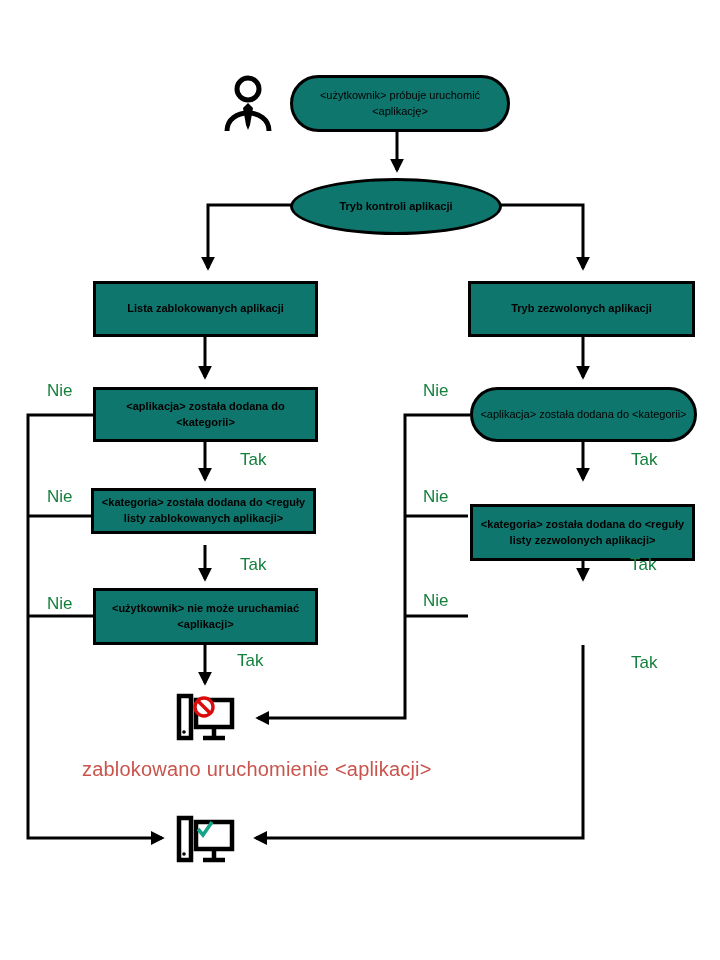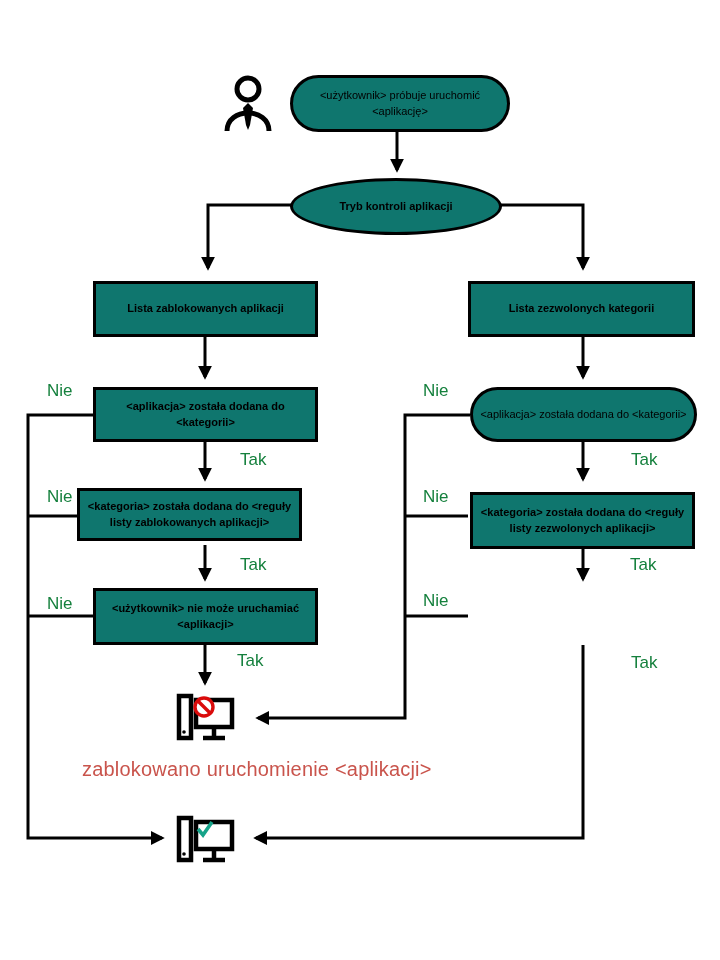--- a/index.html
+++ b/index.html
@@ -58,29 +58,29 @@
       <polygon points="28,29 23,34 26,51 28,56 30,51 33,34" fill="#000"></polygon>
     </svg>
   </div>
 
   <div class="node pill" style="left:290px;top:75px;width:220px;height:57px">&lt;użytkownik&gt; próbuje uruchomić &lt;aplikację&gt;</div>
 
   <div class="node ellipse" style="left:290px;top:178px;width:212px;height:57px">Tryb kontroli aplikacji</div>
 
   <div class="node rect" style="left:93px;top:281px;width:225px;height:56px">Lista zablokowanych aplikacji</div>
 
-  <div class="node rect" style="left:468px;top:281px;width:227px;height:56px">Lista zezwolonych kategorii</div>
+  <div class="node rect" style="left:468px;top:281px;width:227px;height:56px">Tryb zezwolonych aplikacji</div>
 
   <div class="node rect" style="left:93px;top:387px;width:225px;height:55px">&lt;aplikacja&gt; została dodana do &lt;kategorii&gt;</div>
 
   <div class="node pill" style="left:470px;top:387px;width:227px;height:55px">&lt;aplikacja&gt; została dodana do &lt;kategorii&gt;</div>
 
-  <div class="node rect" style="left:77px;top:488px;width:225px;height:53px">&lt;kategoria&gt; została dodana do &lt;reguły listy zablokowanych aplikacji&gt;</div>
+  <div class="node rect" style="left:91px;top:488px;width:225px;height:46px">&lt;kategoria&gt; została dodana do &lt;reguły listy zablokowanych aplikacji&gt;</div>
 
-  <div class="node rect" style="left:470px;top:492px;width:225px;height:57px">&lt;kategoria&gt; została dodana do &lt;reguły listy zezwolonych aplikacji&gt;</div>
+  <div class="node rect" style="left:470px;top:504px;width:225px;height:57px">&lt;kategoria&gt; została dodana do &lt;reguły listy zezwolonych aplikacji&gt;</div>
 
   <div class="node rect" style="left:93px;top:588px;width:225px;height:57px">&lt;użytkownik&gt; nie może uruchamiać &lt;aplikacji&gt;</div>
 
 
   <div class="branch-label" style="left:47px;top:381px">Nie</div>
   <div class="branch-label" style="left:47px;top:487px">Nie</div>
   <div class="branch-label" style="left:47px;top:594px">Nie</div>
   <div class="branch-label" style="left:423px;top:381px">Nie</div>
   <div class="branch-label" style="left:423px;top:487px">Nie</div>
   <div class="branch-label" style="left:423px;top:591px">Nie</div>

